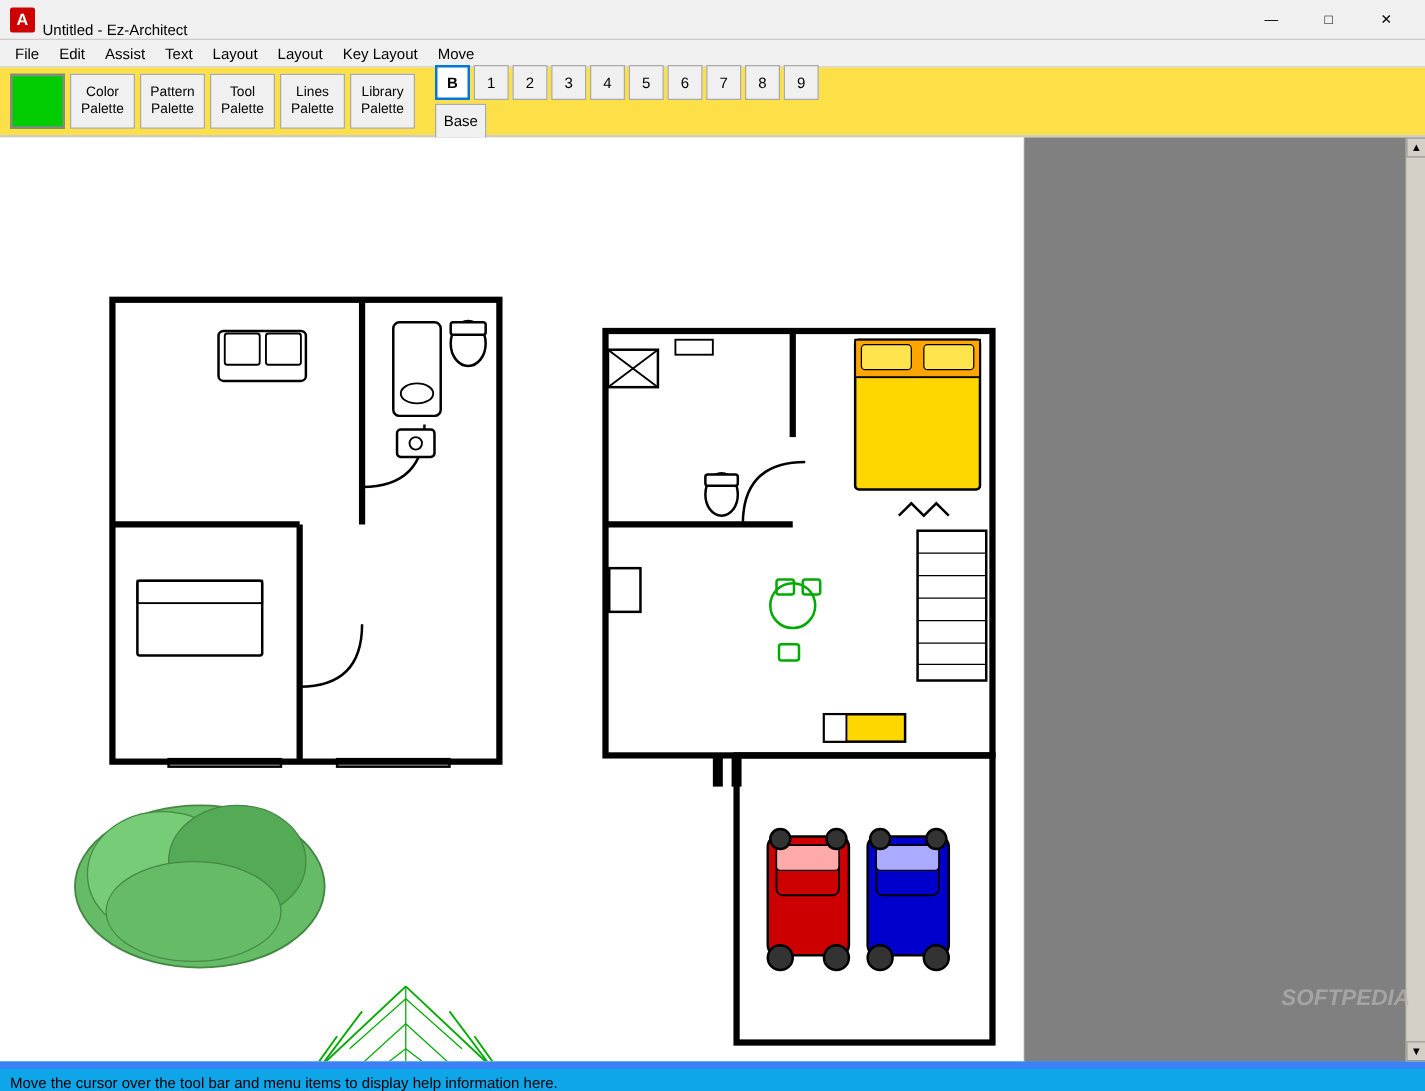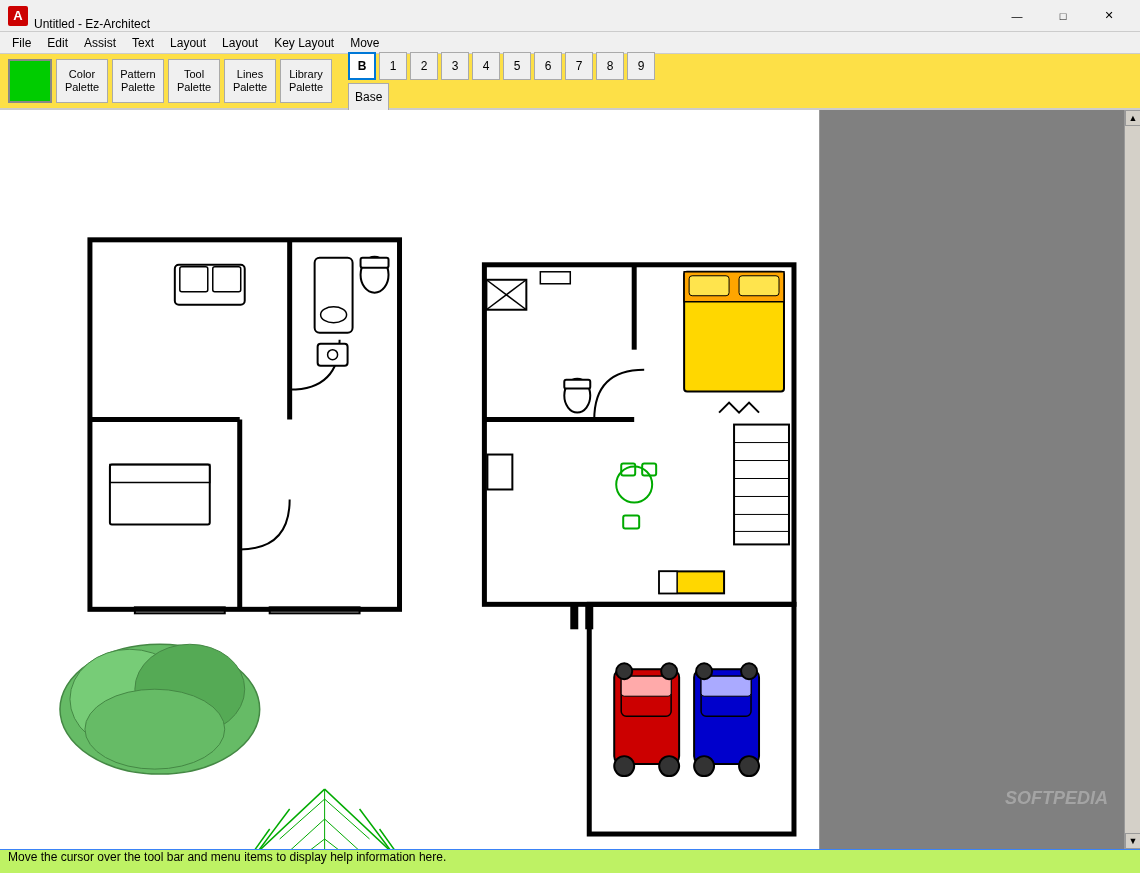--- a/index.html
+++ b/index.html
@@ -103,34 +103,34 @@
     }
 
     
     #sidebar {
       width: 320px;
       background: #808080;
       position: relative;
     }
     .softpedia-watermark {
       position: absolute;
-      bottom: 40px; right: 32px;
+      bottom: 40px; right: 12px;
       color: rgba(180,180,180,0.7);
       font-size: 18px;
       font-weight: bold;
       font-style: italic;
     }
 
     
     #statusbar {
       height: 24px;
-      background: #bef264;
-      border-top: 1px solid #3b82f6;
-      display: flex;
-      align-items: flex-start;
+      background: #0ea5e9;
+      border-top: 6px solid #3b82f6;
+      display: flex;
+      align-items: flex-end;
       padding: 0 8px;
       font-size: 12px;
     }
 
     
     #floorplan {
       position: absolute;
       top: 0; left: 0;
       width: 100%; height: 100%;
     }

